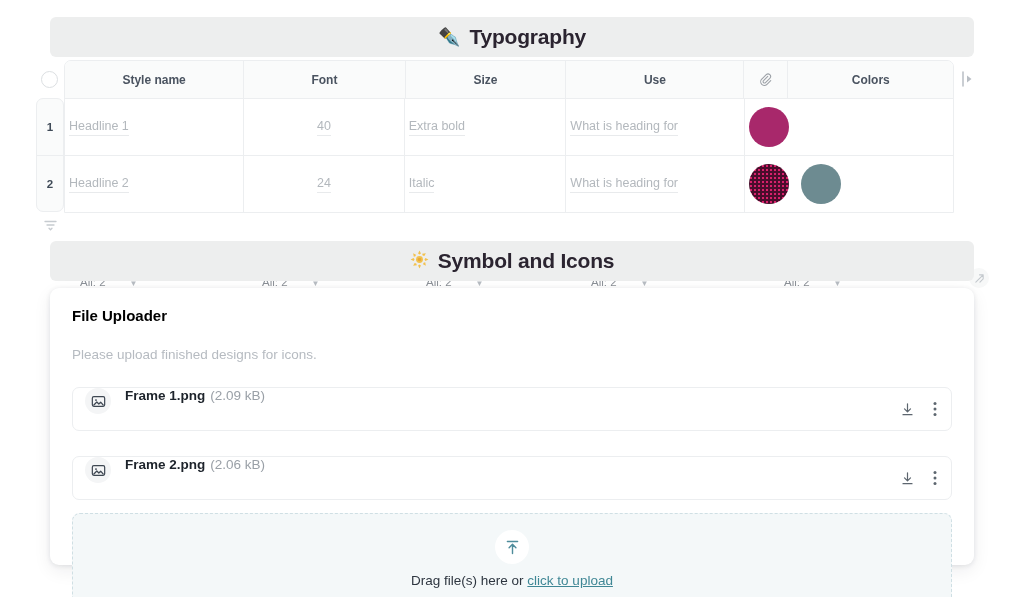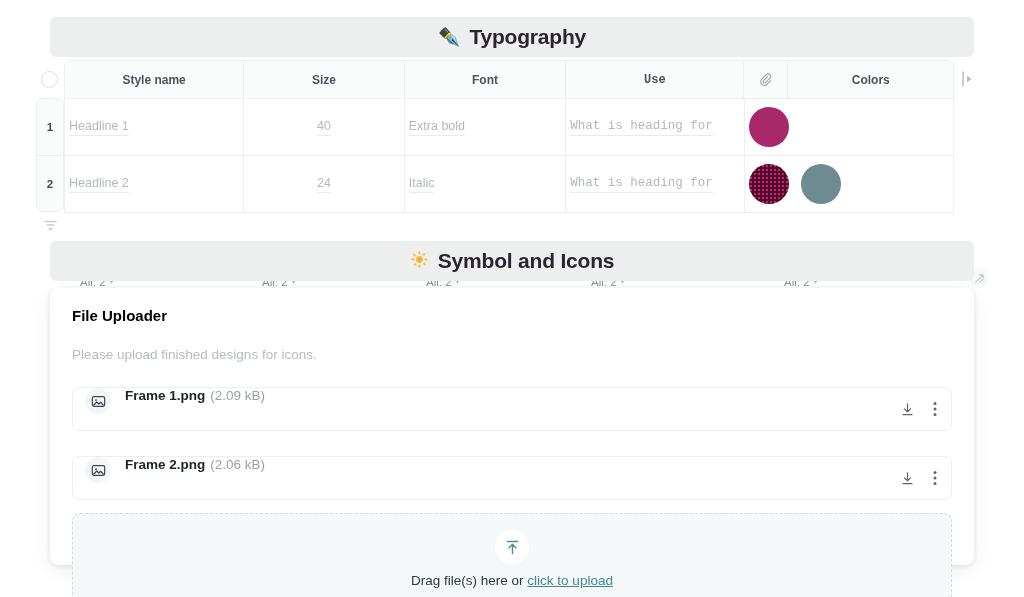--- a/index.html
+++ b/index.html
@@ -133,21 +133,21 @@
     color: #b3b8bd;
     position: relative;
     padding: 0 4px;
   }
   .grid-body .grid-row + .grid-row { border-top: 1px solid #eceef0; }
   .cell + .cell { border-left: 1px solid #eceef0; }
 
   .c-style { width: 182px; }
   .c-size  { width: 164px; justify-content: center; }
   .c-font  { width: 165px; }
-  .c-use   { width: 182px; font-family: Liberation Mono, monospace; }
+  .c-use   { width: 182px; }
   .c-colors{ width: 214px; }
 
   .grid-body .c-size { justify-content: center; }
 
   .cell-val {
     border-bottom: 1px solid #e8eaec;
     padding-bottom: 1px;
     line-height: 1.3;
   }
 
@@ -207,22 +207,22 @@
   
   .grid-footer {
     position: absolute;
     left: 28px;
     top: 216px;
     width: 890px;
     display: flex;
   }
   .foot-cell {
     display: flex;
-    align-items: center;
-    gap: 2px;
+    align-items: flex-end;
+    gap: 24px;
     font-size: 11.5px;
     color: #8b9097;
     padding-left: 16px;
   }
   .foot-cell .caret { color: #b6bbc1; font-size: 8px; line-height: 1; }
   .f-style { width: 182px; }
   .f-size  { width: 164px; }
   .f-font  { width: 165px; }
   .f-use   { width: 165px; }
   .f-colors{ width: 214px; }
@@ -349,22 +349,22 @@
         <svg width="15" height="12" viewBox="0 0 15 12" fill="none">
           <path d="M2 2.5h11M4 6h7M6 9.2l1.5 1.6L9 9.2" stroke="currentColor" stroke-width="1.3" stroke-linecap="round"></path>
         </svg>
       </div>
     </div>
 
     <div class="grid">
 
       <div class="grid-row grid-head">
         <div class="cell c-style">Style name</div>
+        <div class="cell c-font">Font</div>
         <div class="cell c-size">Size</div>
-        <div class="cell c-font">Font</div>
         <div class="cell c-use">Use</div>
         <div class="cell c-colors" style="padding:0;">
           <div class="colors-head-inner">
             <span class="clip-slot">
               <svg width="13" height="13" viewBox="0 0 16 16" fill="none">
                 <path d="M10.8 4.2 5.6 9.4a1.7 1.7 0 1 0 2.4 2.4l5.3-5.3a3.1 3.1 0 0 0-4.4-4.4L3.4 7.6a4.5 4.5 0 0 0 6.4 6.4l4.6-4.6" stroke="#9da2a8" stroke-width="1.35" stroke-linecap="round" stroke-linejoin="round"></path>
               </svg>
             </span>
             <span class="colors-label">Colors</span>
           </div>

